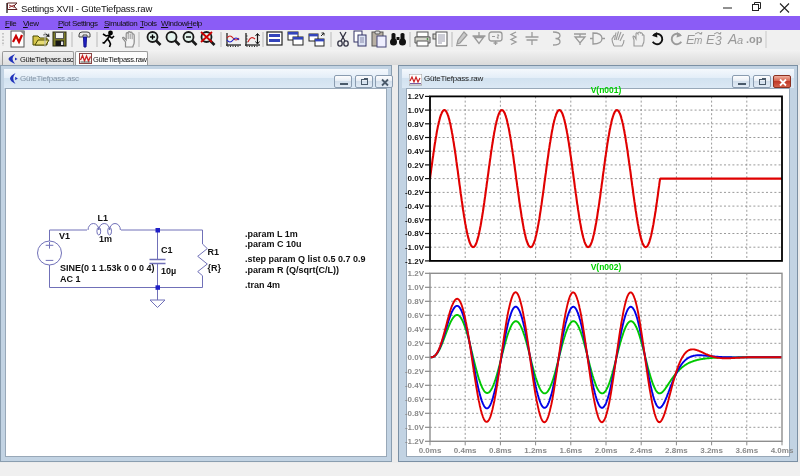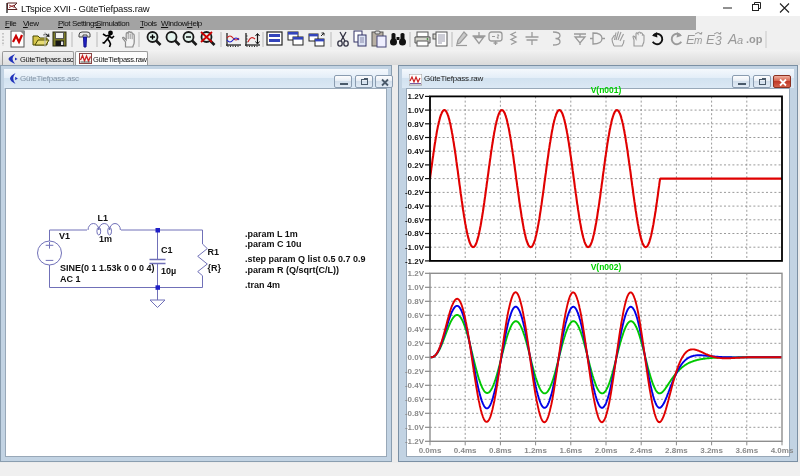--- a/index.html
+++ b/index.html
@@ -1,20 +1,20 @@
 <!DOCTYPE html>
 <html><head><meta charset="utf-8">
 <style>
 *{margin:0;padding:0;box-sizing:border-box}
 html,body{width:800px;height:476px;overflow:hidden;font-family:"Liberation Sans",sans-serif;background:#f0f0f0}
 #app{position:relative;width:800px;height:476px}
 .abs{position:absolute}
 #titlebar{left:0;top:0;width:800px;height:16px;background:#ffffff}
 #title-text{left:21px;top:3px;font-size:9.5px;color:#111;letter-spacing:-0.2px}
-#menubar{left:0;top:16px;width:696px;height:14px;background:#a3a3a3;font-size:8px;letter-spacing:-0.4px;color:#111}
+#menubar{left:0;top:16px;width:800px;height:14px;background:#8b5cf6;font-size:8px;letter-spacing:-0.4px;color:#111}
 .mi{position:absolute;top:3px}
 .mi u{text-decoration:underline}
 #toolbar{left:0;top:30px;width:800px;height:20px;background:#f0f0f0}
 #tabbar{left:0;top:50px;width:800px;height:15px;background:linear-gradient(#f2f2f2,#dadada)}
 .tab{position:absolute;top:1px;height:14px;font-size:7.5px;color:#111;border:1px solid #9a9a9a;border-bottom:none;border-radius:2px 2px 0 0}
 #tab1{left:2px;width:72px;background:linear-gradient(#f0f0f0,#dedede)}
 #tab2{left:75px;width:73px;background:#fcfcfc}
 .tab span{position:absolute;left:17px;top:3px;white-space:nowrap;letter-spacing:-0.3px}
 #mdi{left:0;top:65px;width:800px;height:398px;background:#ececec}
 .win{position:absolute;border:1px solid #8a9eb0;background:#c2d3e3}
@@ -29,33 +29,33 @@
 svg text{font-family:"Liberation Sans",sans-serif}
 </style></head>
 <body>
 <div id="app">
   <div class="abs" id="titlebar">
     <svg width="13" height="12" style="position:absolute;left:6px;top:2px">
         <path d="M1 1 L1 11" stroke="#333" stroke-width="1.4"></path>
         <path d="M1.5 1 L11 1 L8 4 L11 7.5 L1.5 7.5 Z" fill="#fff" stroke="#552222"></path>
         <path d="M3 3 L8.5 5.5 M3 5.5 L8.5 3" stroke="#993333" stroke-width="1"></path>
       </svg>
-    <div class="abs" id="title-text">LTspice XVII - GüteTiefpass.raw</div>
+    <div class="abs" id="title-text">Settings XVII - GüteTiefpass.raw</div>
     <svg width="90" height="16" style="position:absolute;left:710px;top:0">
 <line x1="13" y1="8" x2="22" y2="8" stroke="#222" stroke-width="1"></line>
 <rect x="42.5" y="4.5" width="6" height="6" fill="none" stroke="#222" stroke-width="1"></rect>
 <path d="M44.5 4.5 L44.5 2.5 L50.5 2.5 L50.5 8.5 L48.5 8.5" fill="none" stroke="#222" stroke-width="1"></path>
 <path d="M70 3.5 L79 12.5 M79 3.5 L70 12.5" stroke="#222" stroke-width="1.1"></path>
 </svg>
   </div>
   <div class="abs" id="menubar">
     <span class="mi" style="left:5px"><u>F</u>ile</span>
     <span class="mi" style="left:23px"><u>V</u>iew</span>
     <span class="mi" style="left:58px"><u>P</u>lot Settings</span>
-    <span class="mi" style="left:96px"><u>S</u>imulation</span>
+    <span class="mi" style="left:104px"><u>S</u>imulation</span>
     <span class="mi" style="left:140px"><u>T</u>ools</span>
     <span class="mi" style="left:161px"><u>W</u>indow</span>
     <span class="mi" style="left:187px"><u>H</u>elp</span>
   </div>
   <div class="abs" id="toolbar">
       <svg width="800" height="20" style="position:absolute;left:0;top:0">
         <g transform="translate(11,1)">
 <rect x="0" y="0" width="13" height="16" fill="#fff" stroke="#555"></rect>
 <path d="M2 11 L5 5 L8 11 L11 4" stroke="#cc0000" stroke-width="2.2" fill="none"></path>
 <path d="M9 0 l5 0 l0 5 z" fill="#888"></path>

